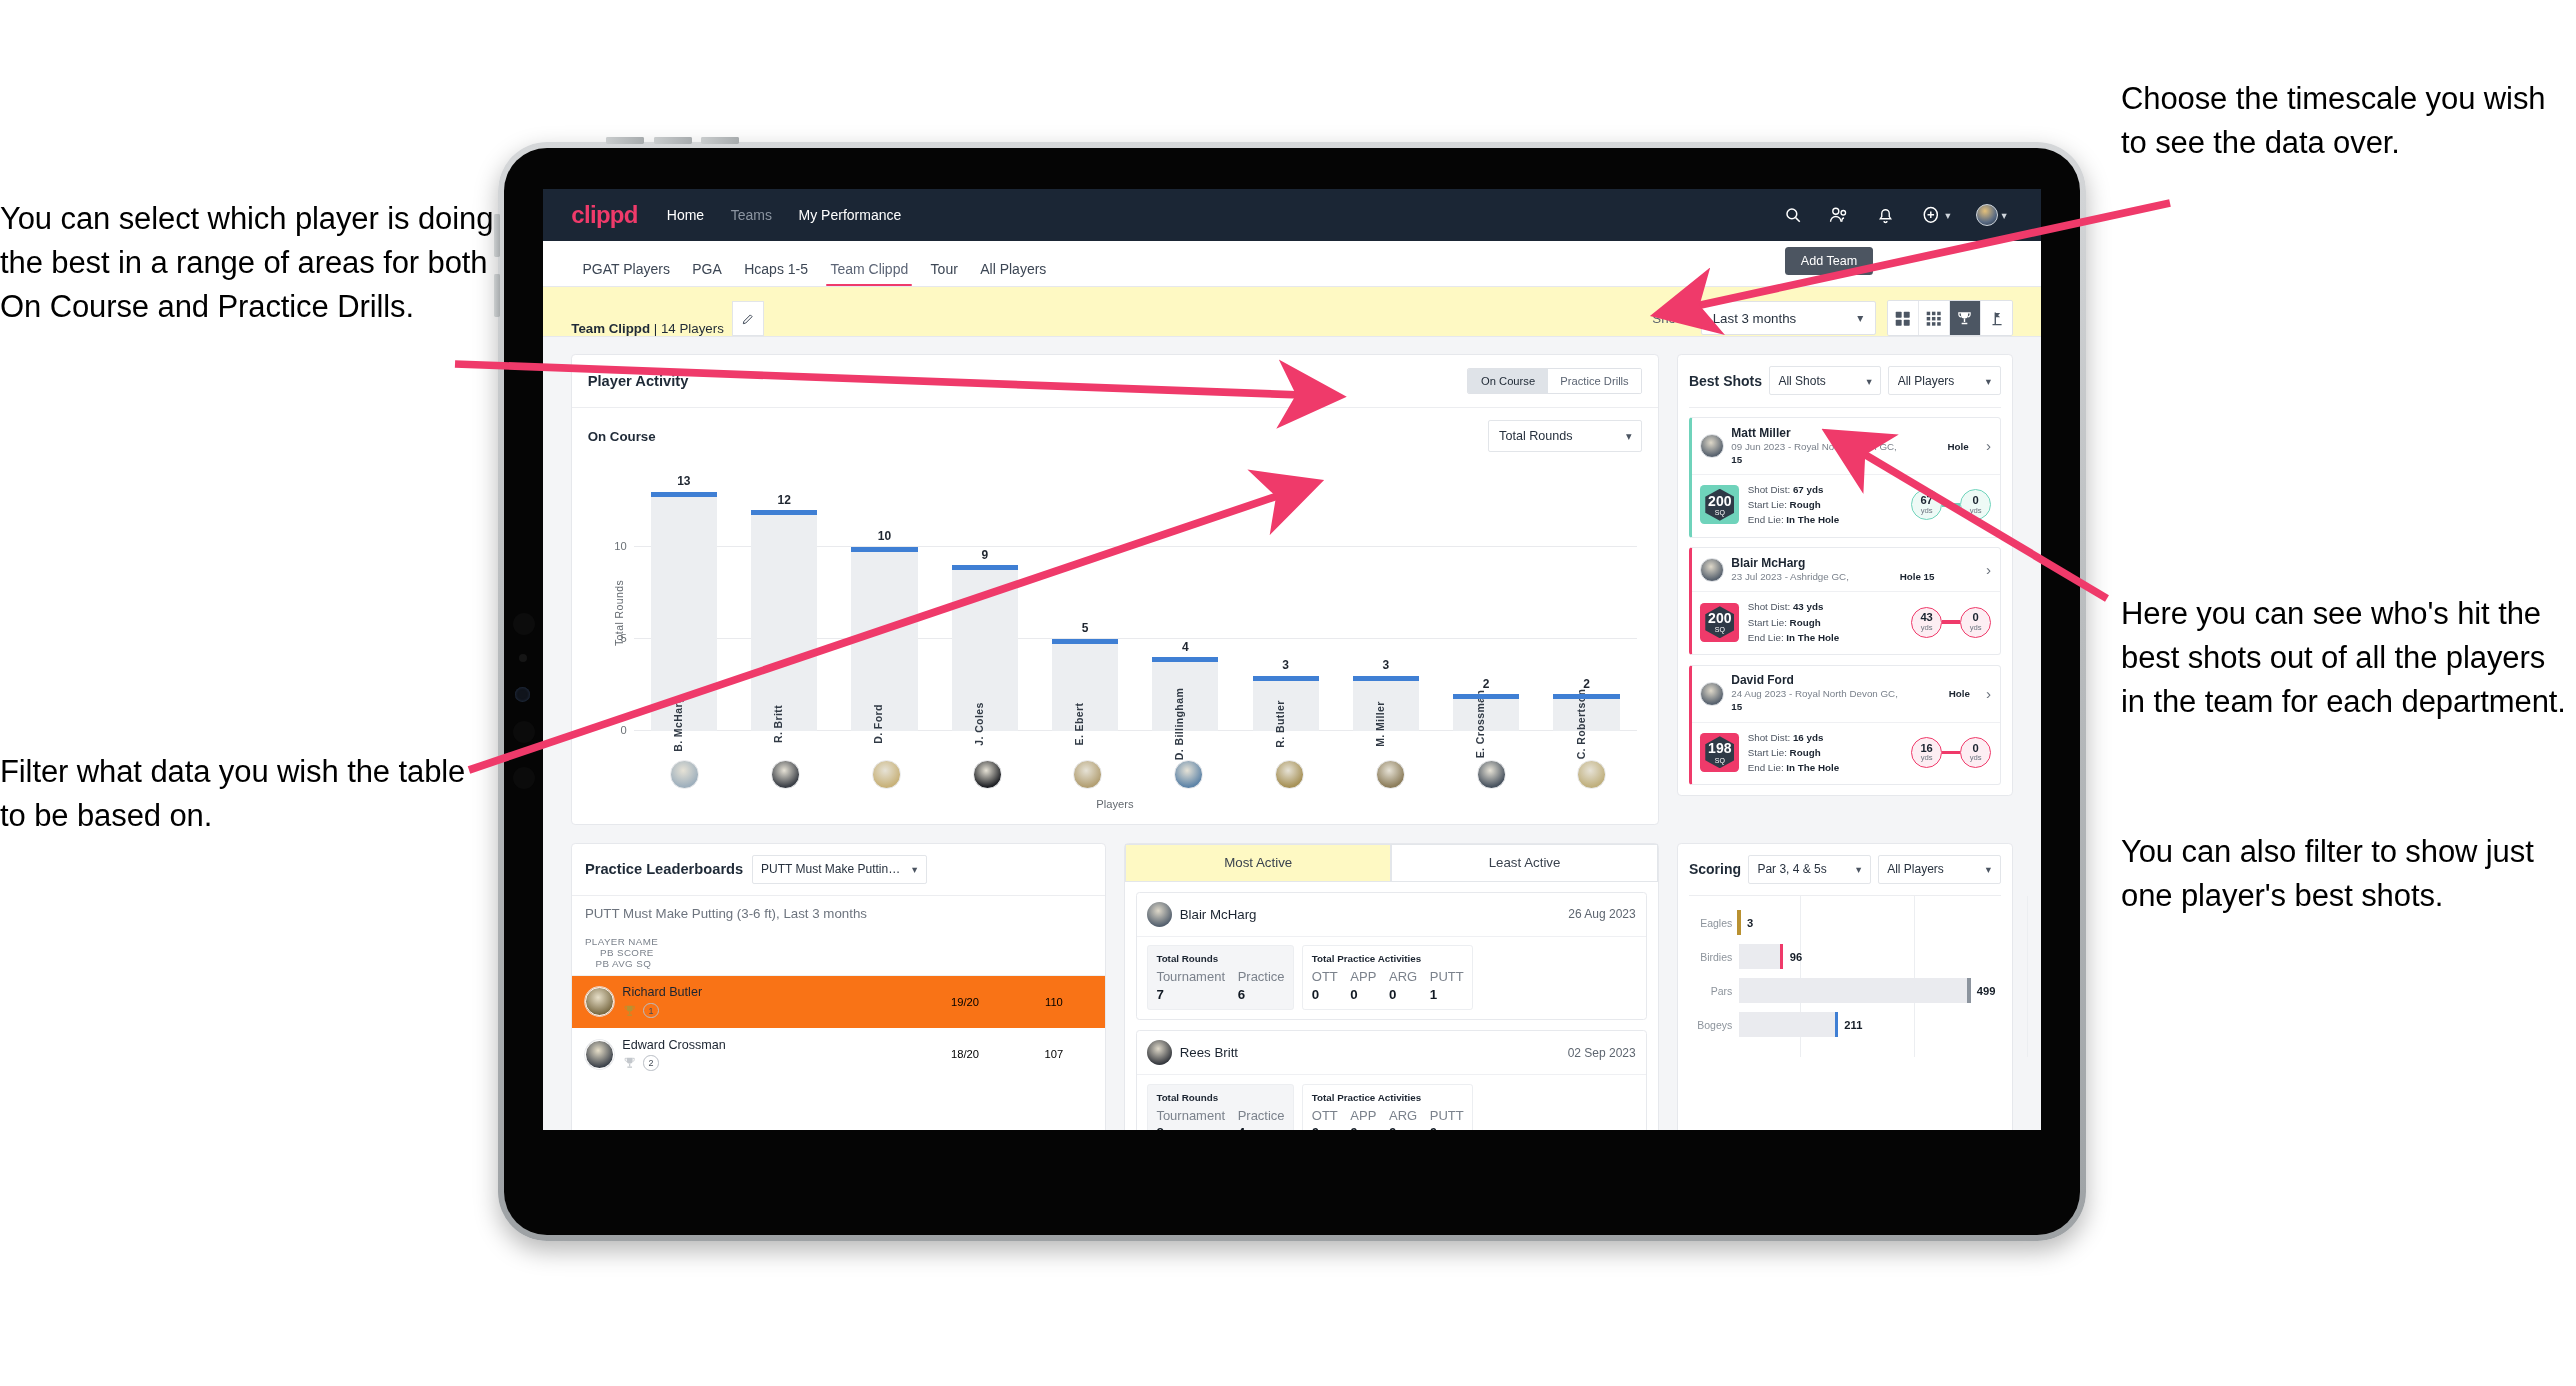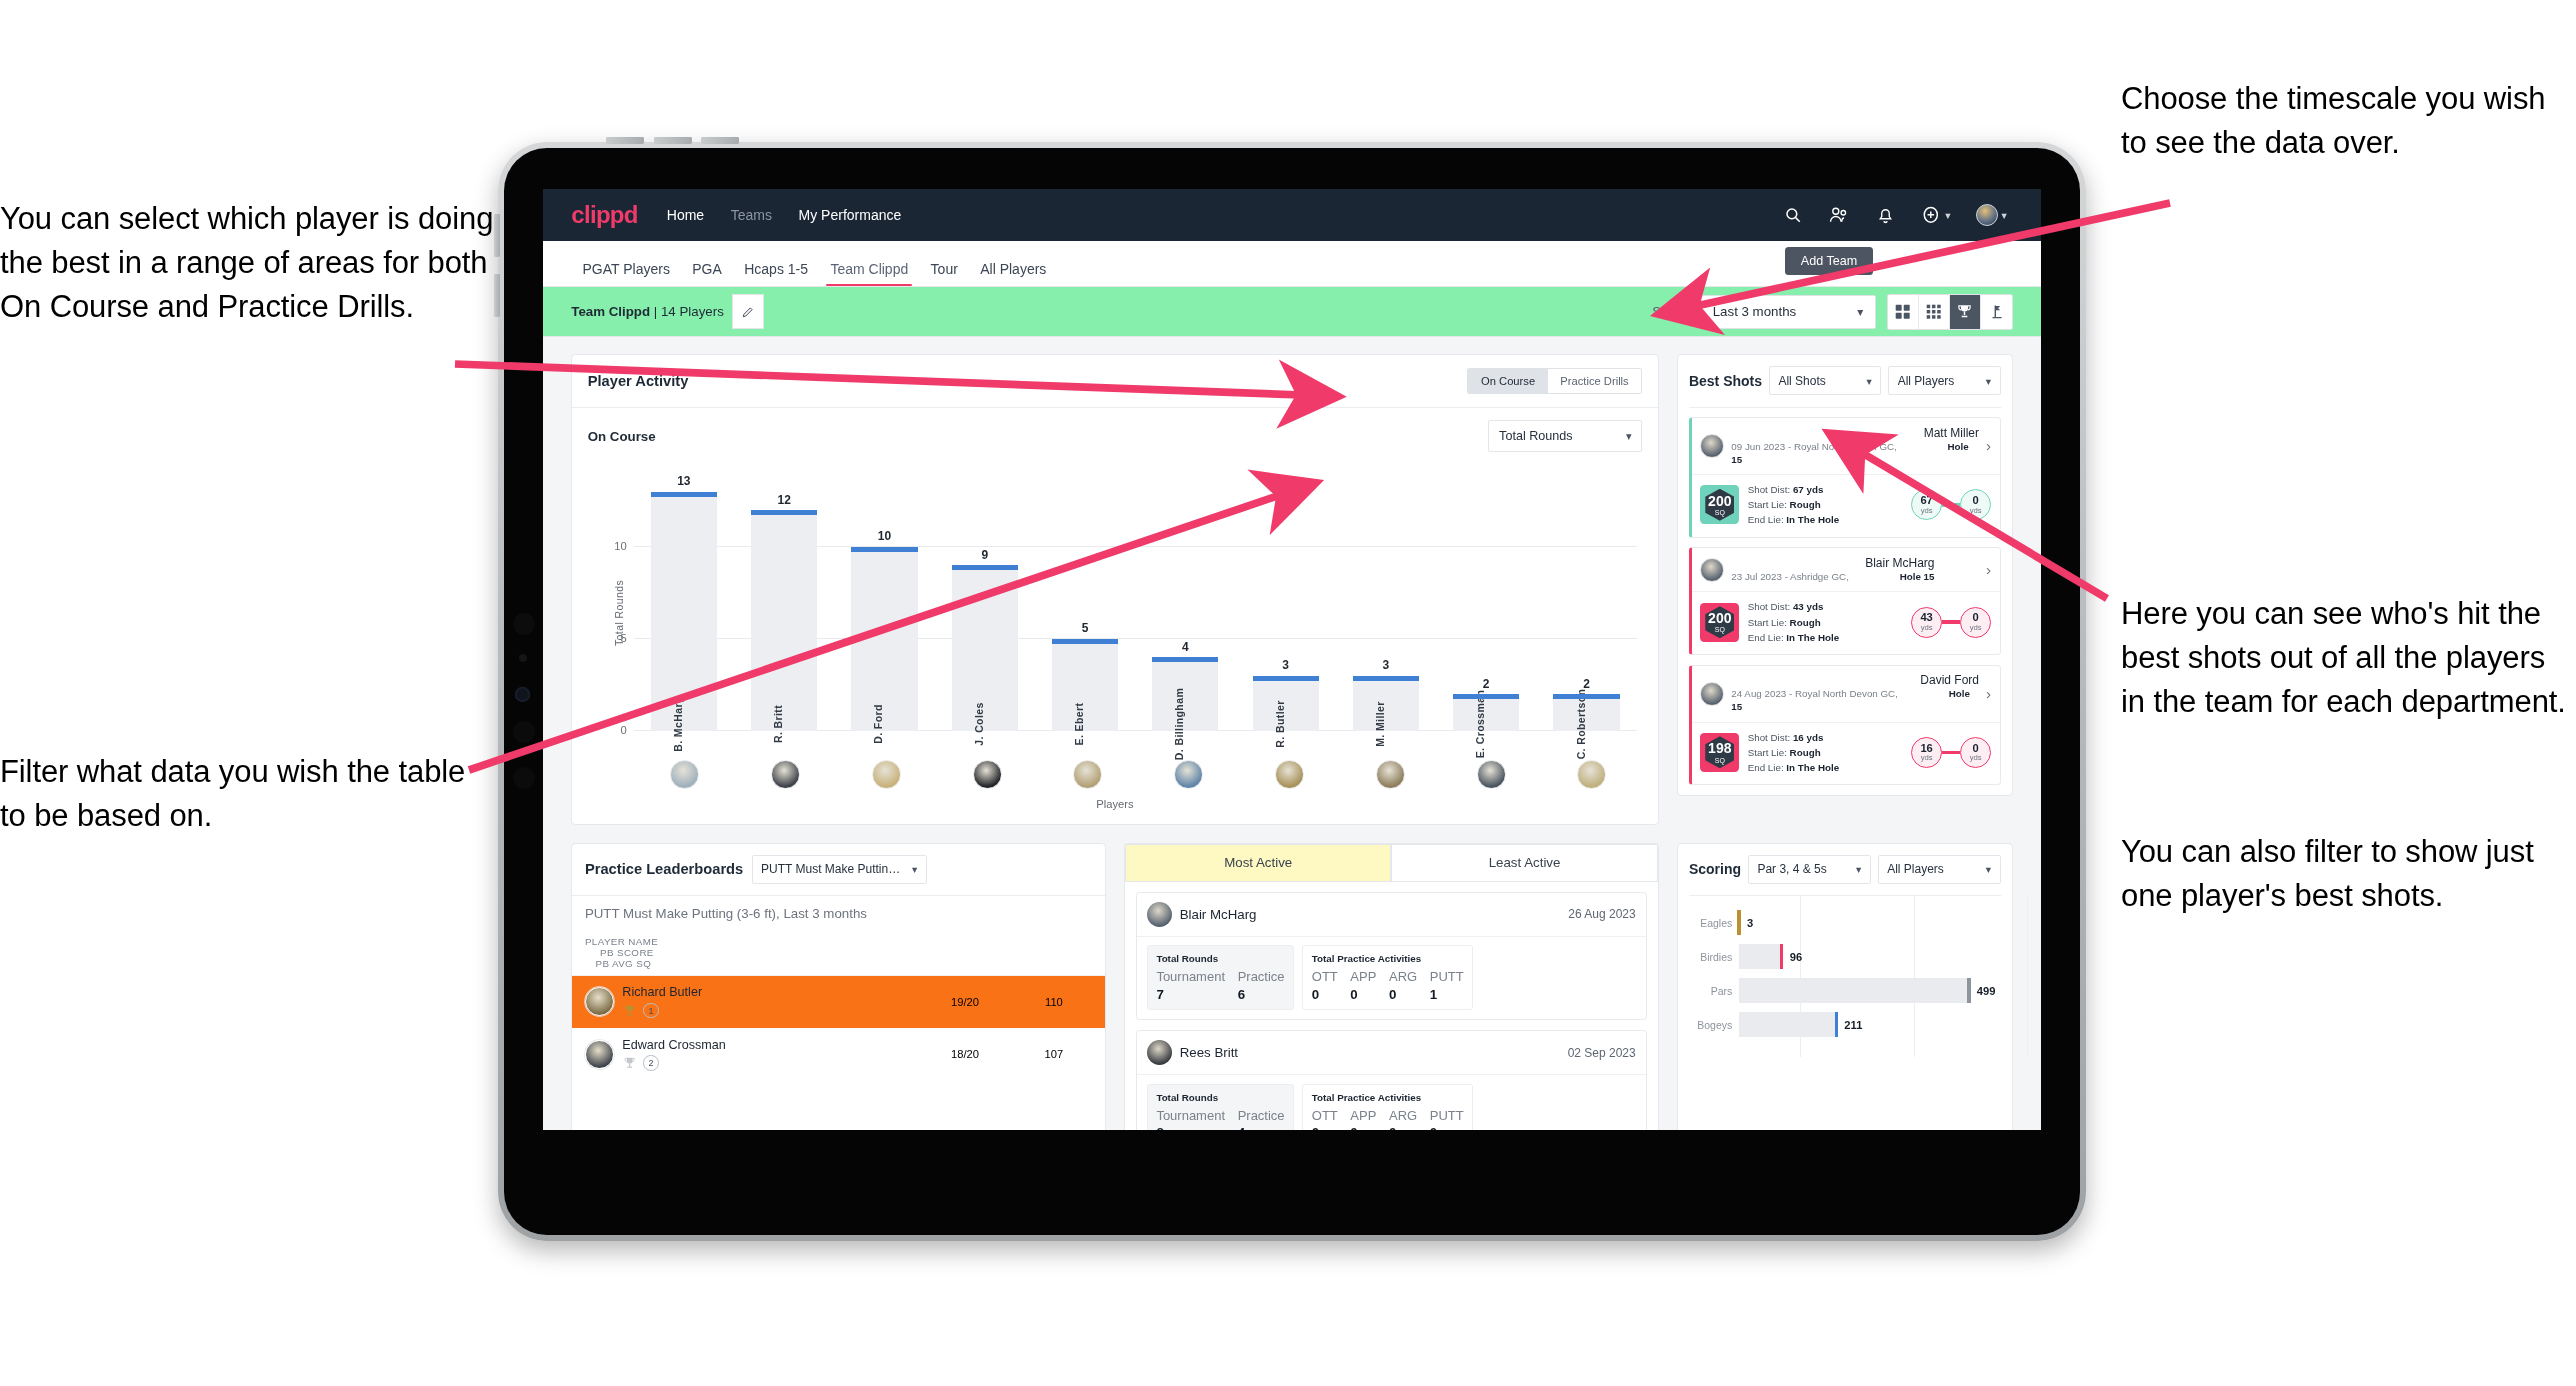--- a/index.html
+++ b/index.html
@@ -105,21 +105,21 @@
     height: 2.8px; background: #ef3a6a; border-radius: 1.4px;
   }
   .addteam-tip {
     position: absolute; right: 168px; top: 5.6px;
     background: #4c5561; color: #fff; font-size: 12.6px;
     padding: 7px 15.4px; border-radius: 3.5px;
   }
 
   
   .subbar {
-    height: 50px; background: #86efac; display: flex; align-items: center;
+    height: 50px; background: #fef9c3; display: flex; align-items: flex-end;
     padding: 0 28px; border-bottom: 0.7px solid #e6e8ec;
   }
   .teamlabel { font-size: 13.3px; color: #1f2a37; font-weight: 700; }
   .teamlabel span { font-weight: 400; }
   .editbtn {
     margin-left: 8.4px; width: 32px; height: 35px; background: #fff;
     border: 0.7px solid #e2e5e9; display: flex; align-items: center; justify-content: center;
   }
   .subbar-right { margin-left: auto; display: flex; align-items: center; gap: 11.2px; }
   .showlabel { font-size: 13.3px; color: #59616d; }
@@ -205,21 +205,21 @@
   .mini-sel span:first-child { overflow: hidden; text-overflow: ellipsis; white-space: nowrap; }
   .mini-sel .cv { margin-left: auto; font-size: 10.5px; color: #4b5461; padding-left: 5.6px; }
 
   .shotcard {
     margin: 0 11.2px 9.8px 11.2px; border: 0.7px solid #e8eaee; border-radius: 3.5px;
     border-left-width: 3.5px; border-left-style: solid; overflow: hidden;
   }
   .sc-top { display: flex; align-items: center; padding: 7.7px 8.4px; gap: 7px; }
   .sc-av { width: 24px; height: 24px; border-radius: 50%; background: #8e99a6;
            border: 0.7px solid #dfe2e6; flex: none; }
-  .sc-name { font-size: 12px; font-weight: 400; color: #1b2430; line-height: 1.25; text-align: right; }
+  .sc-name { font-size: 12px; font-weight: 700; color: #1b2430; line-height: 1.25; }
   .sc-meta { font-size: 9.8px; color: #7a818b; line-height: 1.3; }
   .sc-meta b { color: #1b2430; padding-left: 48px; }
   .sc-arrow { margin-left: auto; color: #6b727c; font-size: 15.4px; }
   .sc-body { display: flex; align-items: center; padding: 7px 8.4px 9px 8.4px; gap: 8.4px;
              border-top: 0.7px solid #eff0f3; }
   .sq {
     width: 39px; height: 39px; border-radius: 4.2px; flex: none;
     display: flex; align-items: center; justify-content: center;
   }
   .hexn {

